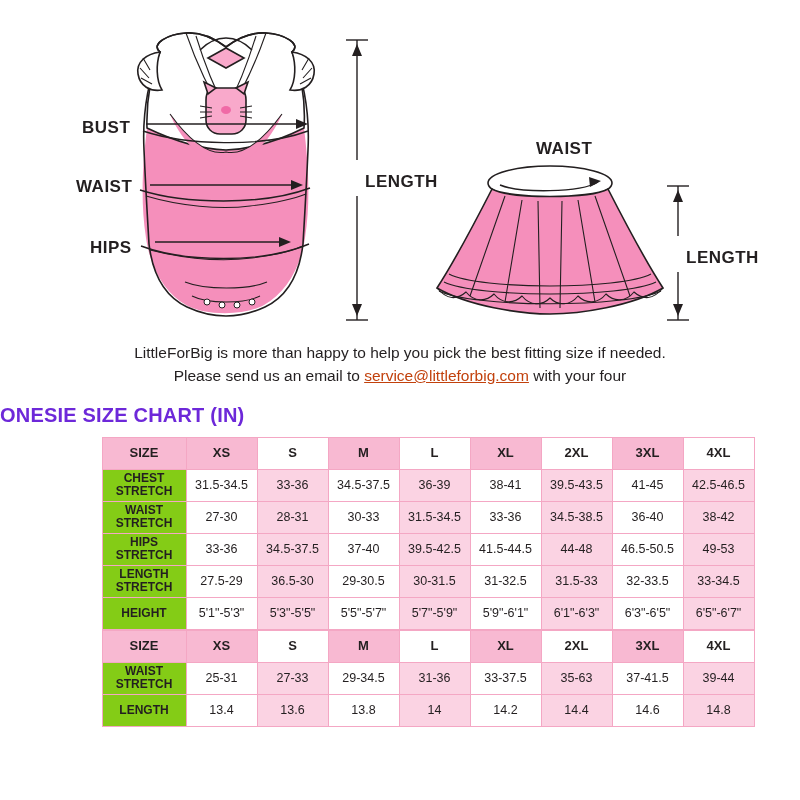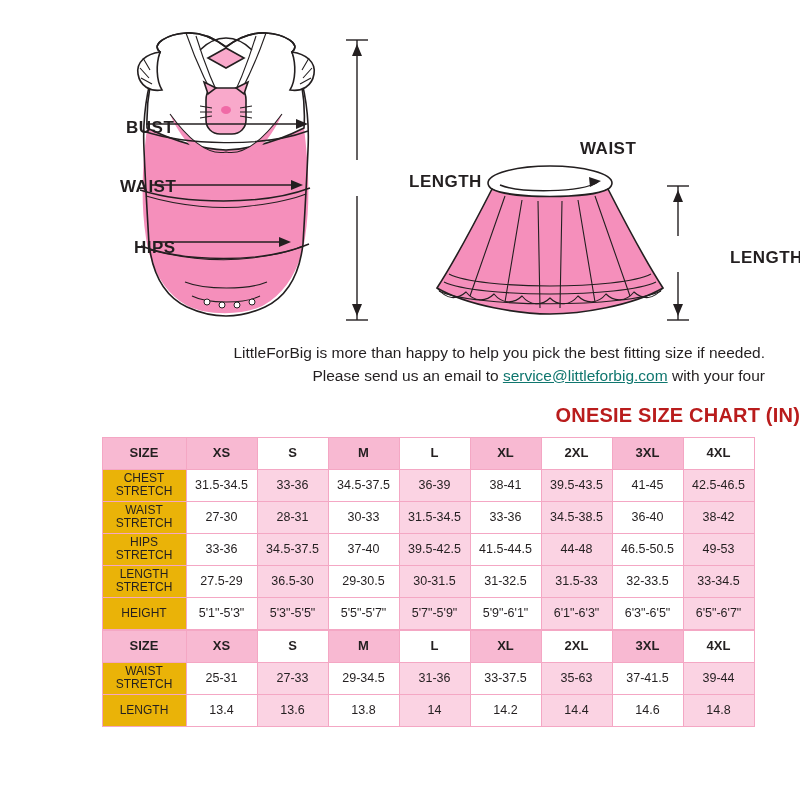--- a/index.html
+++ b/index.html
@@ -22,51 +22,50 @@
     width: 800px;
     height: 340px;
   }
   .diag-label {
     position: absolute;
     font-size: 17px;
     font-weight: 700;
     letter-spacing: .5px;
     color: #231f20;
     white-space: nowrap;
-    margin-left: 44px;
   }
   #lbl-bust  { left: 82px;  top: 118px; }
   #lbl-waist { left: 76px;  top: 177px; }
   #lbl-hips  { left: 90px;  top: 238px; }
   #lbl-length-left { left: 365px; top: 172px; }
   #lbl-waist-skirt { left: 536px; top: 139px; }
   #lbl-length-right{ left: 686px; top: 248px; }
 
   
   .helptext {
-    text-align: right;
+    text-align: center;
     font-size: 15.5px;
     line-height: 1.48;
     color: #231f20;
-    padding: 0 35px;
+    padding: 0 60px;
     margin-top: 2px;
   }
   .helptext .email {
-    color: #0f766e;
+    color: #c2410c;
   }
 
   
   .chart-title {
-    text-align: right;
+    text-align: left;
     font-size: 20px;
     font-weight: 700;
     letter-spacing: .2px;
     margin-top: 16px;
     margin-bottom: 10px;
-    color: #b91c1c;
+    color: #6d28d9;
   }
   .chart-title.second { margin-top: 22px; }
 
   
   table {
     border-collapse: collapse;
     margin: 0 auto;
     table-layout: fixed;
   }
   table.size-table { width: 652px; }
@@ -88,22 +87,22 @@
     background: #f8b9d2;
     font-weight: 700;
     font-size: 13px;
   }
   .size-table thead th.hdr-white {
     background: #ffffff;
   }
   
   .size-table td.rowlabel,
   .size-table th.rowlabel {
-    background: #eab308;
-    font-weight: 400;
+    background: #84cc16;
+    font-weight: 700;
     font-size: 12px;
     line-height: 1.1;
   }
   
   .size-table td.pinkcell { background: #fbd3e3; }
   .size-table td.whitecell { background: #ffffff; }
 
   .tbl-wrap { width: 800px; margin-left: 28px; }
 </style>
 </head>

